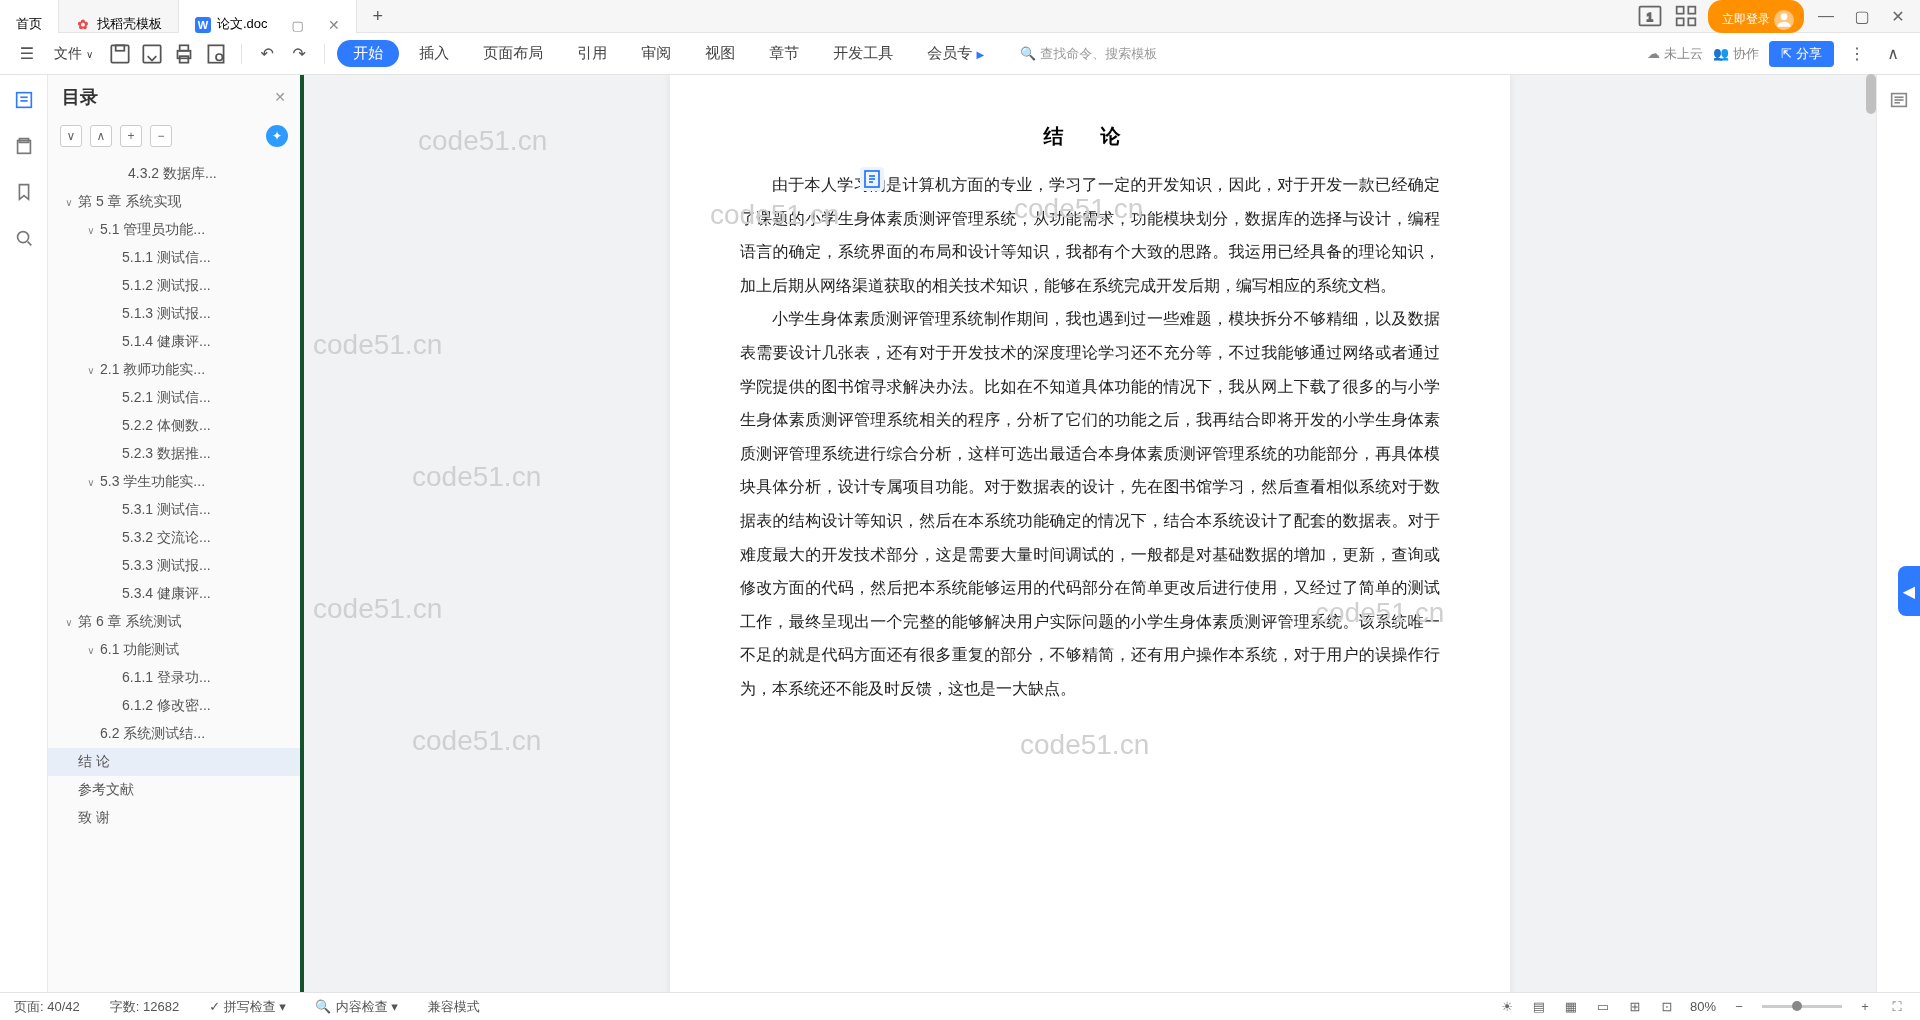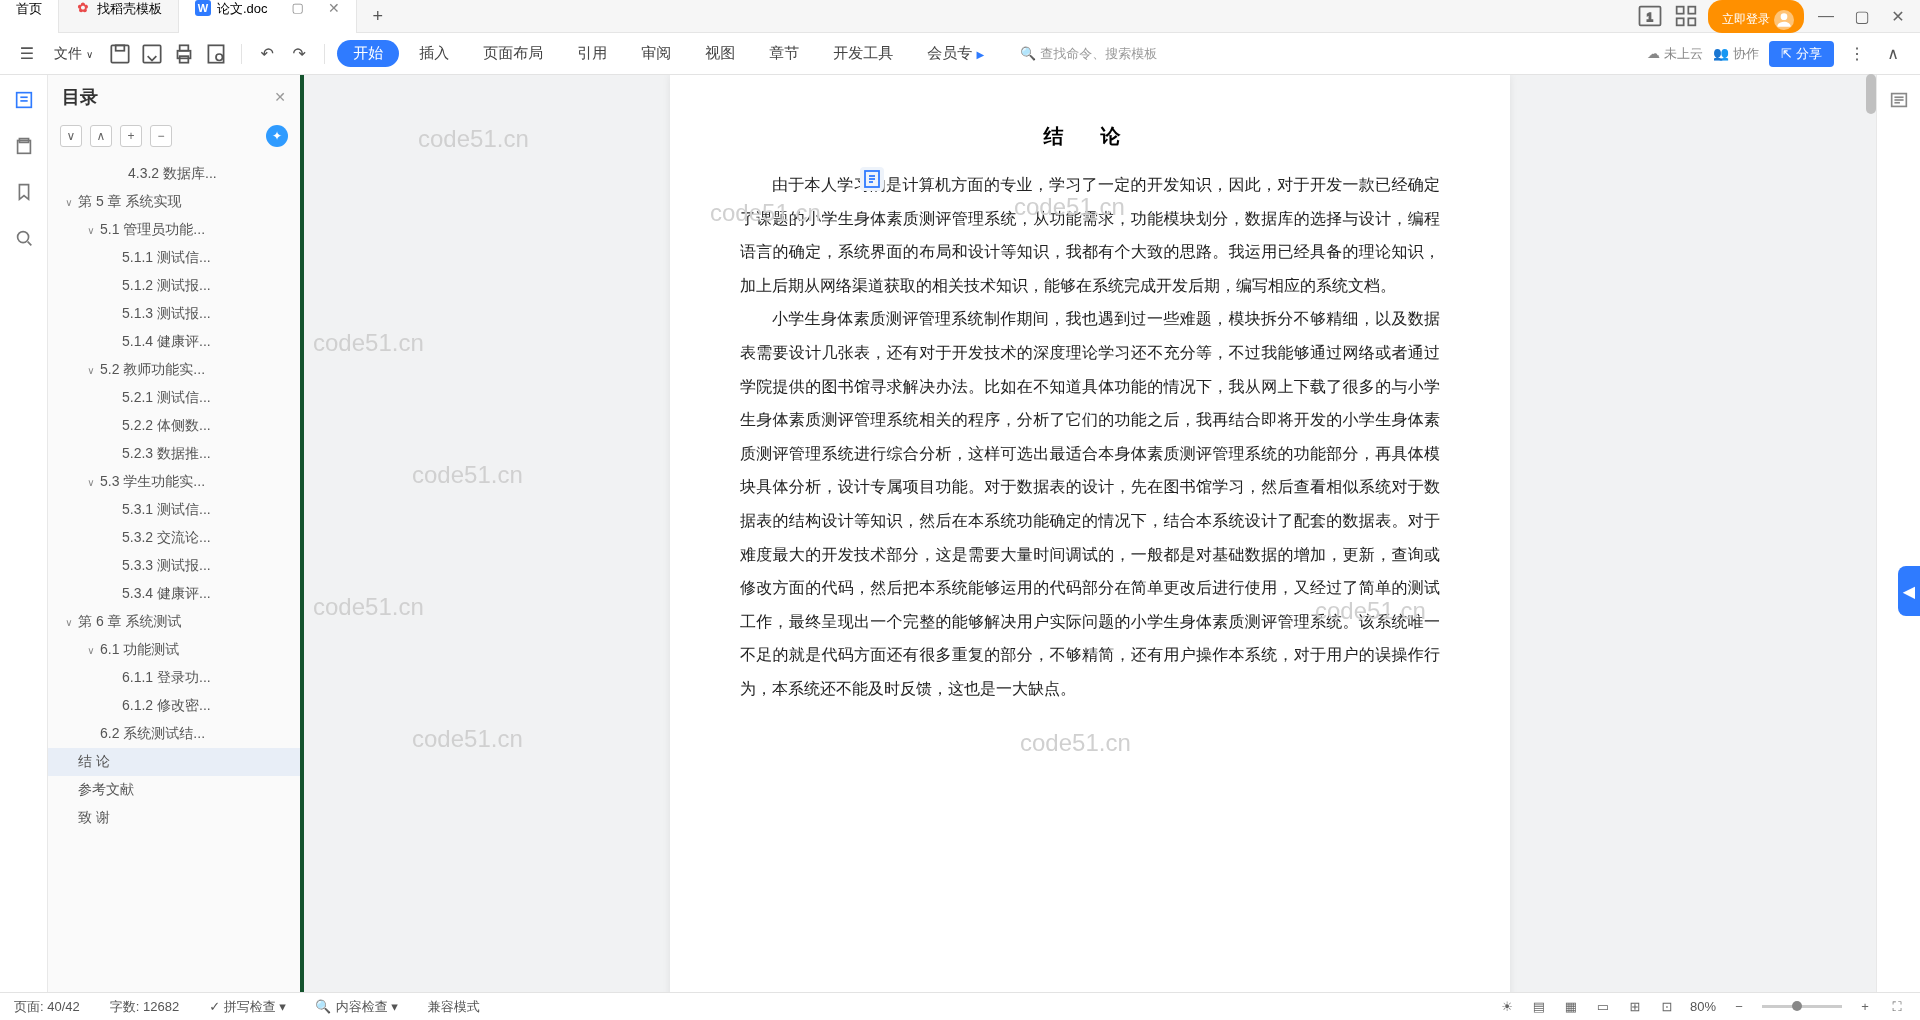--- a/index.html
+++ b/index.html
@@ -1,18 +1,18 @@
 <!DOCTYPE html>
 <html><head>
 <meta charset="utf-8">
 <style>
 *{margin:0;padding:0;box-sizing:border-box;font-family:"Microsoft YaHei","PingFang SC",sans-serif}
 body{background:#fff;width:1920px;height:1020px;overflow:hidden;position:relative}
 .titlebar{height:33px;background:#f6f6f6;display:flex;align-items:center;border-bottom:1px solid #e5e5e5}
-.tab{height:33px;display:flex;align-items:flex-start;padding:0 16px;font-size:13px;cursor:pointer;gap:6px}
+.tab{height:33px;display:flex;align-items:flex-end;padding:0 16px;font-size:13px;cursor:pointer;gap:6px}
 .tab-home{background:#fff;border-right:1px solid #e5e5e5}
 .tab-tpl{border-right:1px solid #e5e5e5}
 .tab-active{background:#fff;border-right:1px solid #e5e5e5}
 .tab-icon{width:16px;height:16px;display:inline-flex;align-items:center;justify-content:center}
 .tab-icon-red{color:#e94b4b;font-weight:bold}
 .tab-icon-blue{background:#2f7bff;color:#fff;border-radius:3px;font-size:11px;width:16px;height:16px;display:inline-flex;align-items:center;justify-content:center;font-weight:bold}
 .tab-actions{margin-left:auto;display:flex;gap:8px;padding-right:8px;align-items:center}
 .tab-close{margin-left:18px;color:#888;font-size:14px}
 .tab-screen{margin-left:18px;color:#888}
 .tab-plus{padding:0 16px;color:#555;font-size:18px}
@@ -45,21 +45,21 @@
 .ol-item-sel{background:#e8eef7}
 .ol-caret{width:14px;display:inline-block;text-align:center;color:#888;font-size:10px;margin-right:2px}
 .ol-l0{padding-left:14px}
 .ol-l1{padding-left:36px}
 .ol-l2{padding-left:58px}
 .ol-l3{padding-left:80px}
 .doc-area{flex:1;background:#f1f2f3;position:relative;overflow:hidden}
 .page{position:absolute;left:50%;transform:translateX(-50%);top:0;width:840px;background:#fff;box-shadow:0 0 8px rgba(0,0,0,0.08);padding:48px 70px;min-height:1000px}
 .page-title{text-align:center;font-size:20px;letter-spacing:16px;font-weight:bold;margin-bottom:18px;font-family:SimSun,serif}
 .para{font-size:16px;line-height:2.1;text-indent:2em;font-family:SimSun,serif;color:#222;text-align:justify}
-.watermark{position:absolute;color:#d0d0d0;font-size:24px;font-weight:300;pointer-events:none}
+.watermark{position:absolute;color:#d0d0d0;font-size:28px;font-weight:300;pointer-events:none}
 .overlay-red{position:absolute;color:#e43c3c;font-size:38px;font-weight:500;left:530px;top:402px;letter-spacing:2px;z-index:5}
 .rightbar{width:44px;background:#fff;border-left:1px solid #e8e8e8;display:flex;flex-direction:column;align-items:center;padding-top:14px;gap:24px}
 .rb-ico-r{width:22px;height:22px;color:#888;cursor:pointer;display:flex;align-items:center;justify-content:center}
 .statusbar{height:28px;background:#fff;border-top:1px solid #e3e3e3;display:flex;align-items:center;padding:0 14px;font-size:13px;color:#555;gap:30px}
 .sb-right{margin-left:auto;display:flex;align-items:center;gap:14px}
 .sb-ico{width:18px;height:18px;color:#666;cursor:pointer;display:flex;align-items:center;justify-content:center}
 .side-tab{position:absolute;right:0;top:566px;width:22px;height:50px;background:#2f7bff;border-radius:8px 0 0 8px;display:flex;align-items:center;justify-content:center;color:#fff;z-index:10}
 .scroll-thumb{position:absolute;right:44px;top:74px;width:10px;height:40px;background:#c0c0c0;border-radius:5px}
 .doc-icon-float{position:absolute;left:556px;top:92px;width:24px;height:24px;background:#eef3fa;border-radius:4px;display:flex;align-items:center;justify-content:center;color:#2f7bff;z-index:3}
 svg{width:100%;height:100%}
@@ -236,21 +236,21 @@
         <div class="ol-item ol-l2">
           <span class="ol-caret"></span>
           <span>5.1.3 测试报...</span>
         </div>
         <div class="ol-item ol-l2">
           <span class="ol-caret"></span>
           <span>5.1.4 健康评...</span>
         </div>
         <div class="ol-item ol-l1">
           <span class="ol-caret">∨</span>
-          <span>5.2 教师功能实...</span>
+          <span>2.1 教师功能实...</span>
         </div>
         <div class="ol-item ol-l2">
           <span class="ol-caret"></span>
           <span>5.2.1 测试信...</span>
         </div>
         <div class="ol-item ol-l2">
           <span class="ol-caret"></span>
           <span>5.2.2 体侧数...</span>
         </div>
         <div class="ol-item ol-l2">

